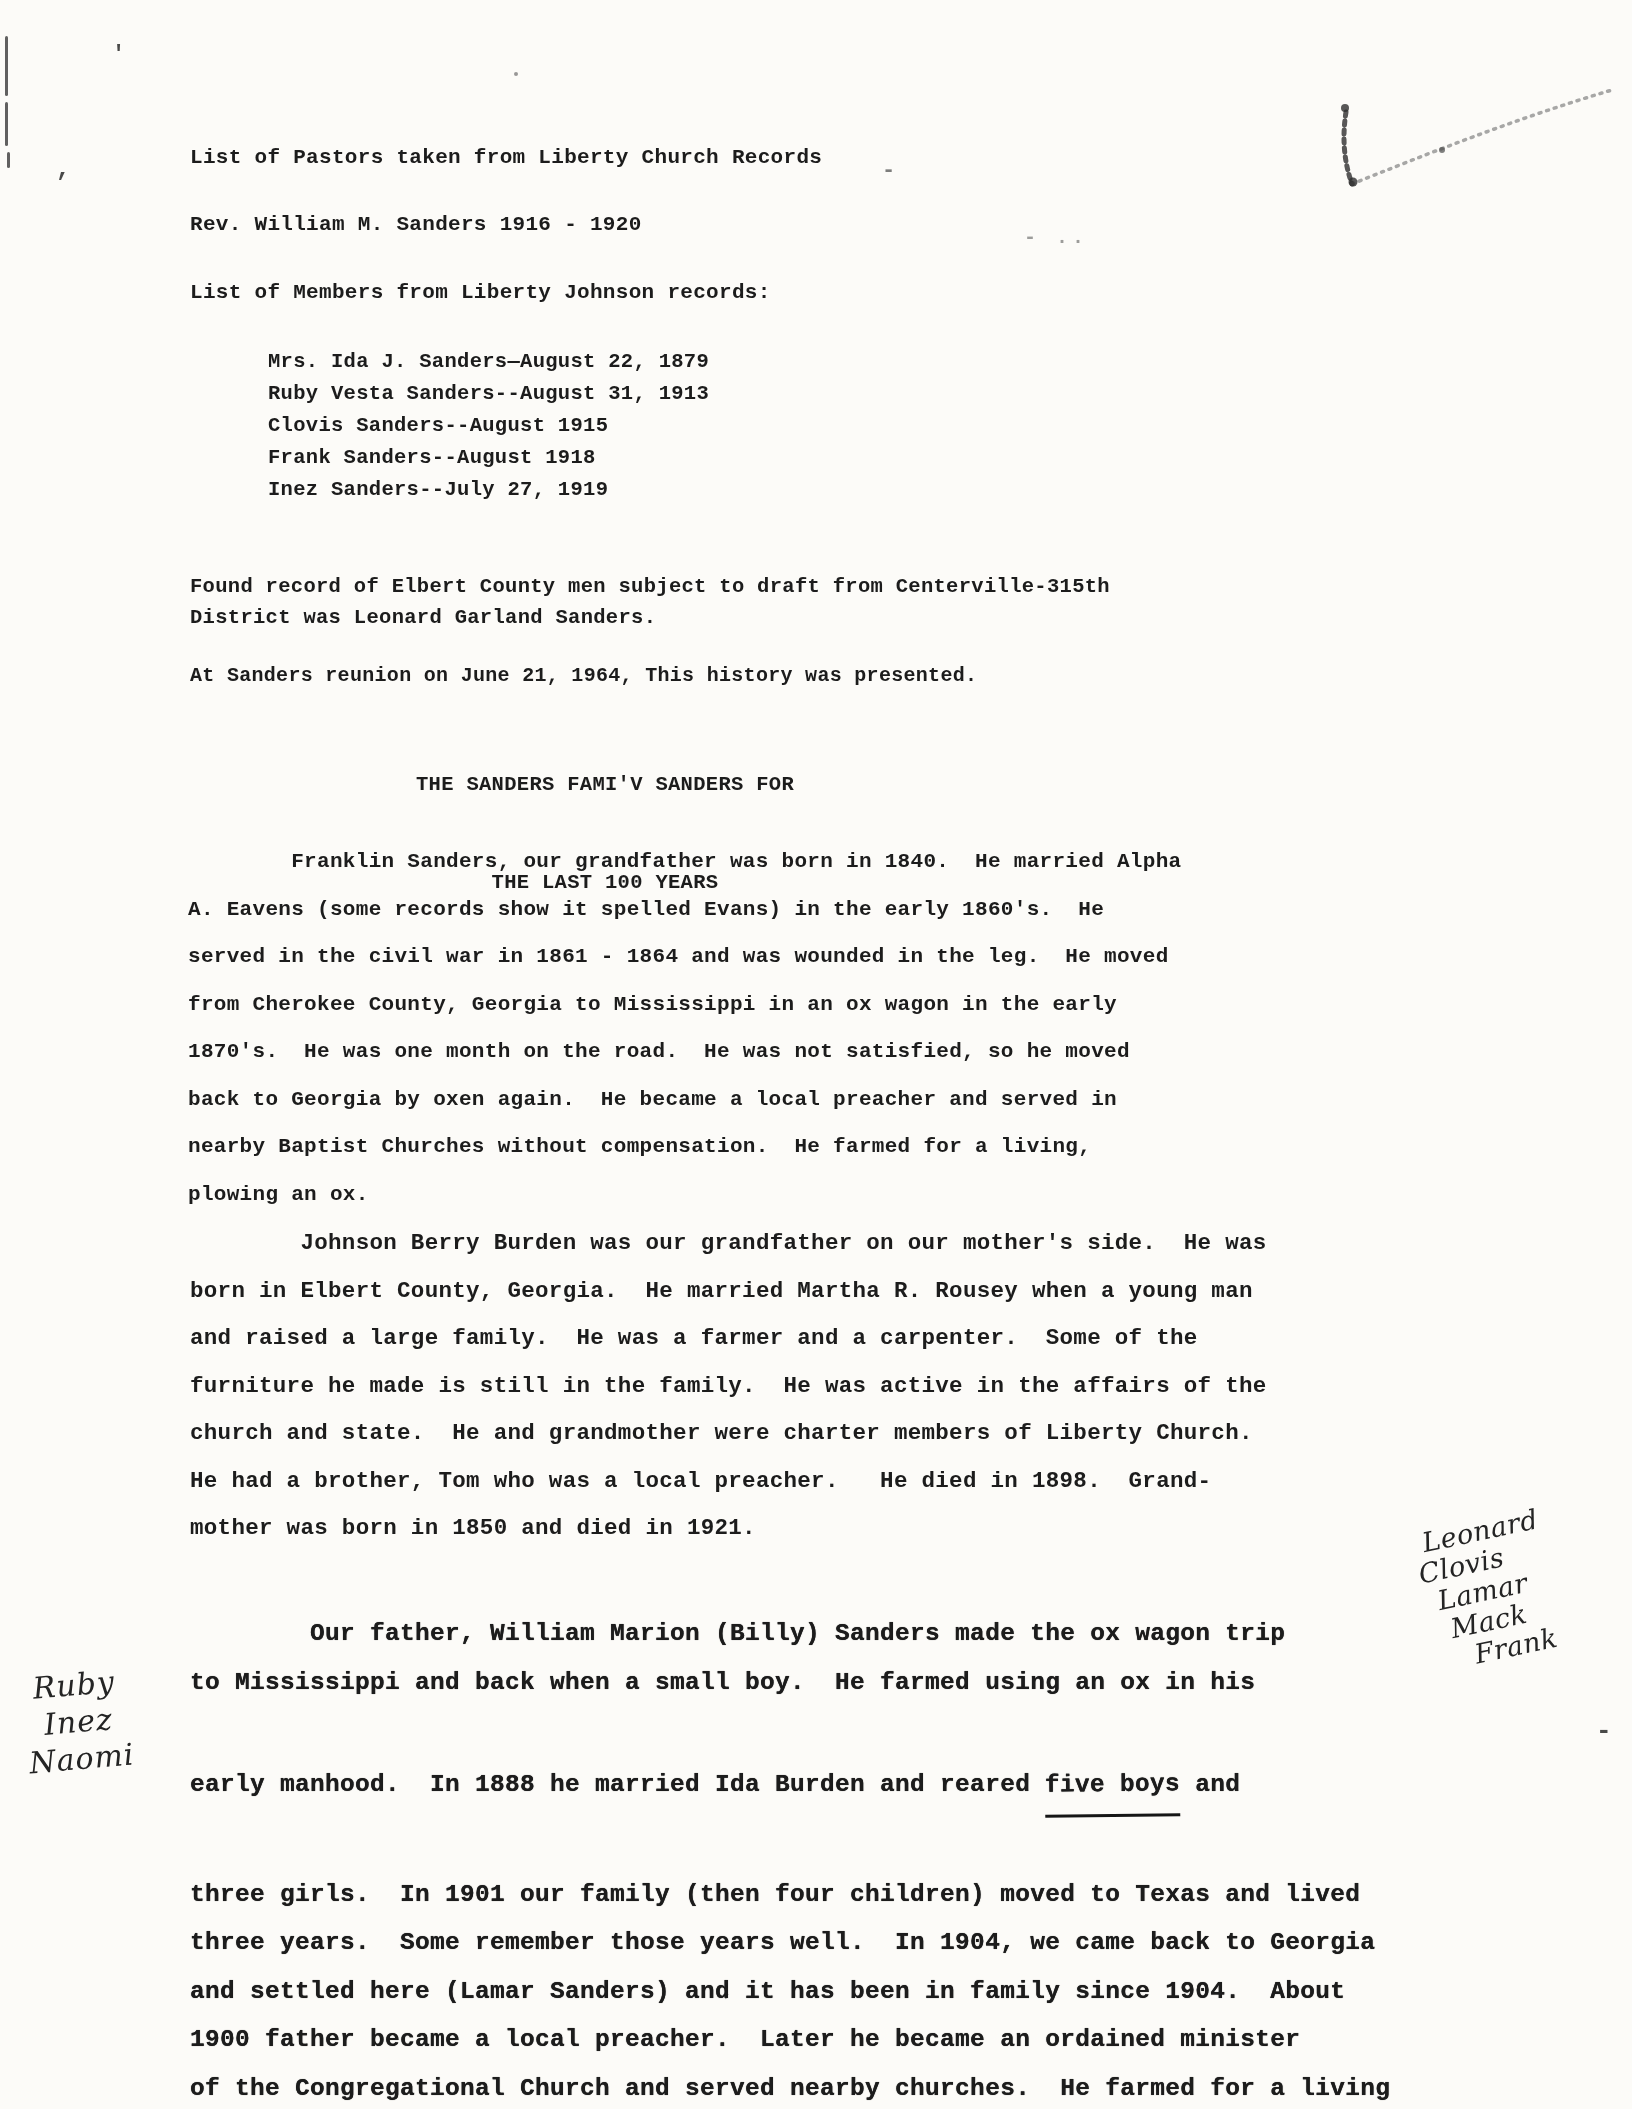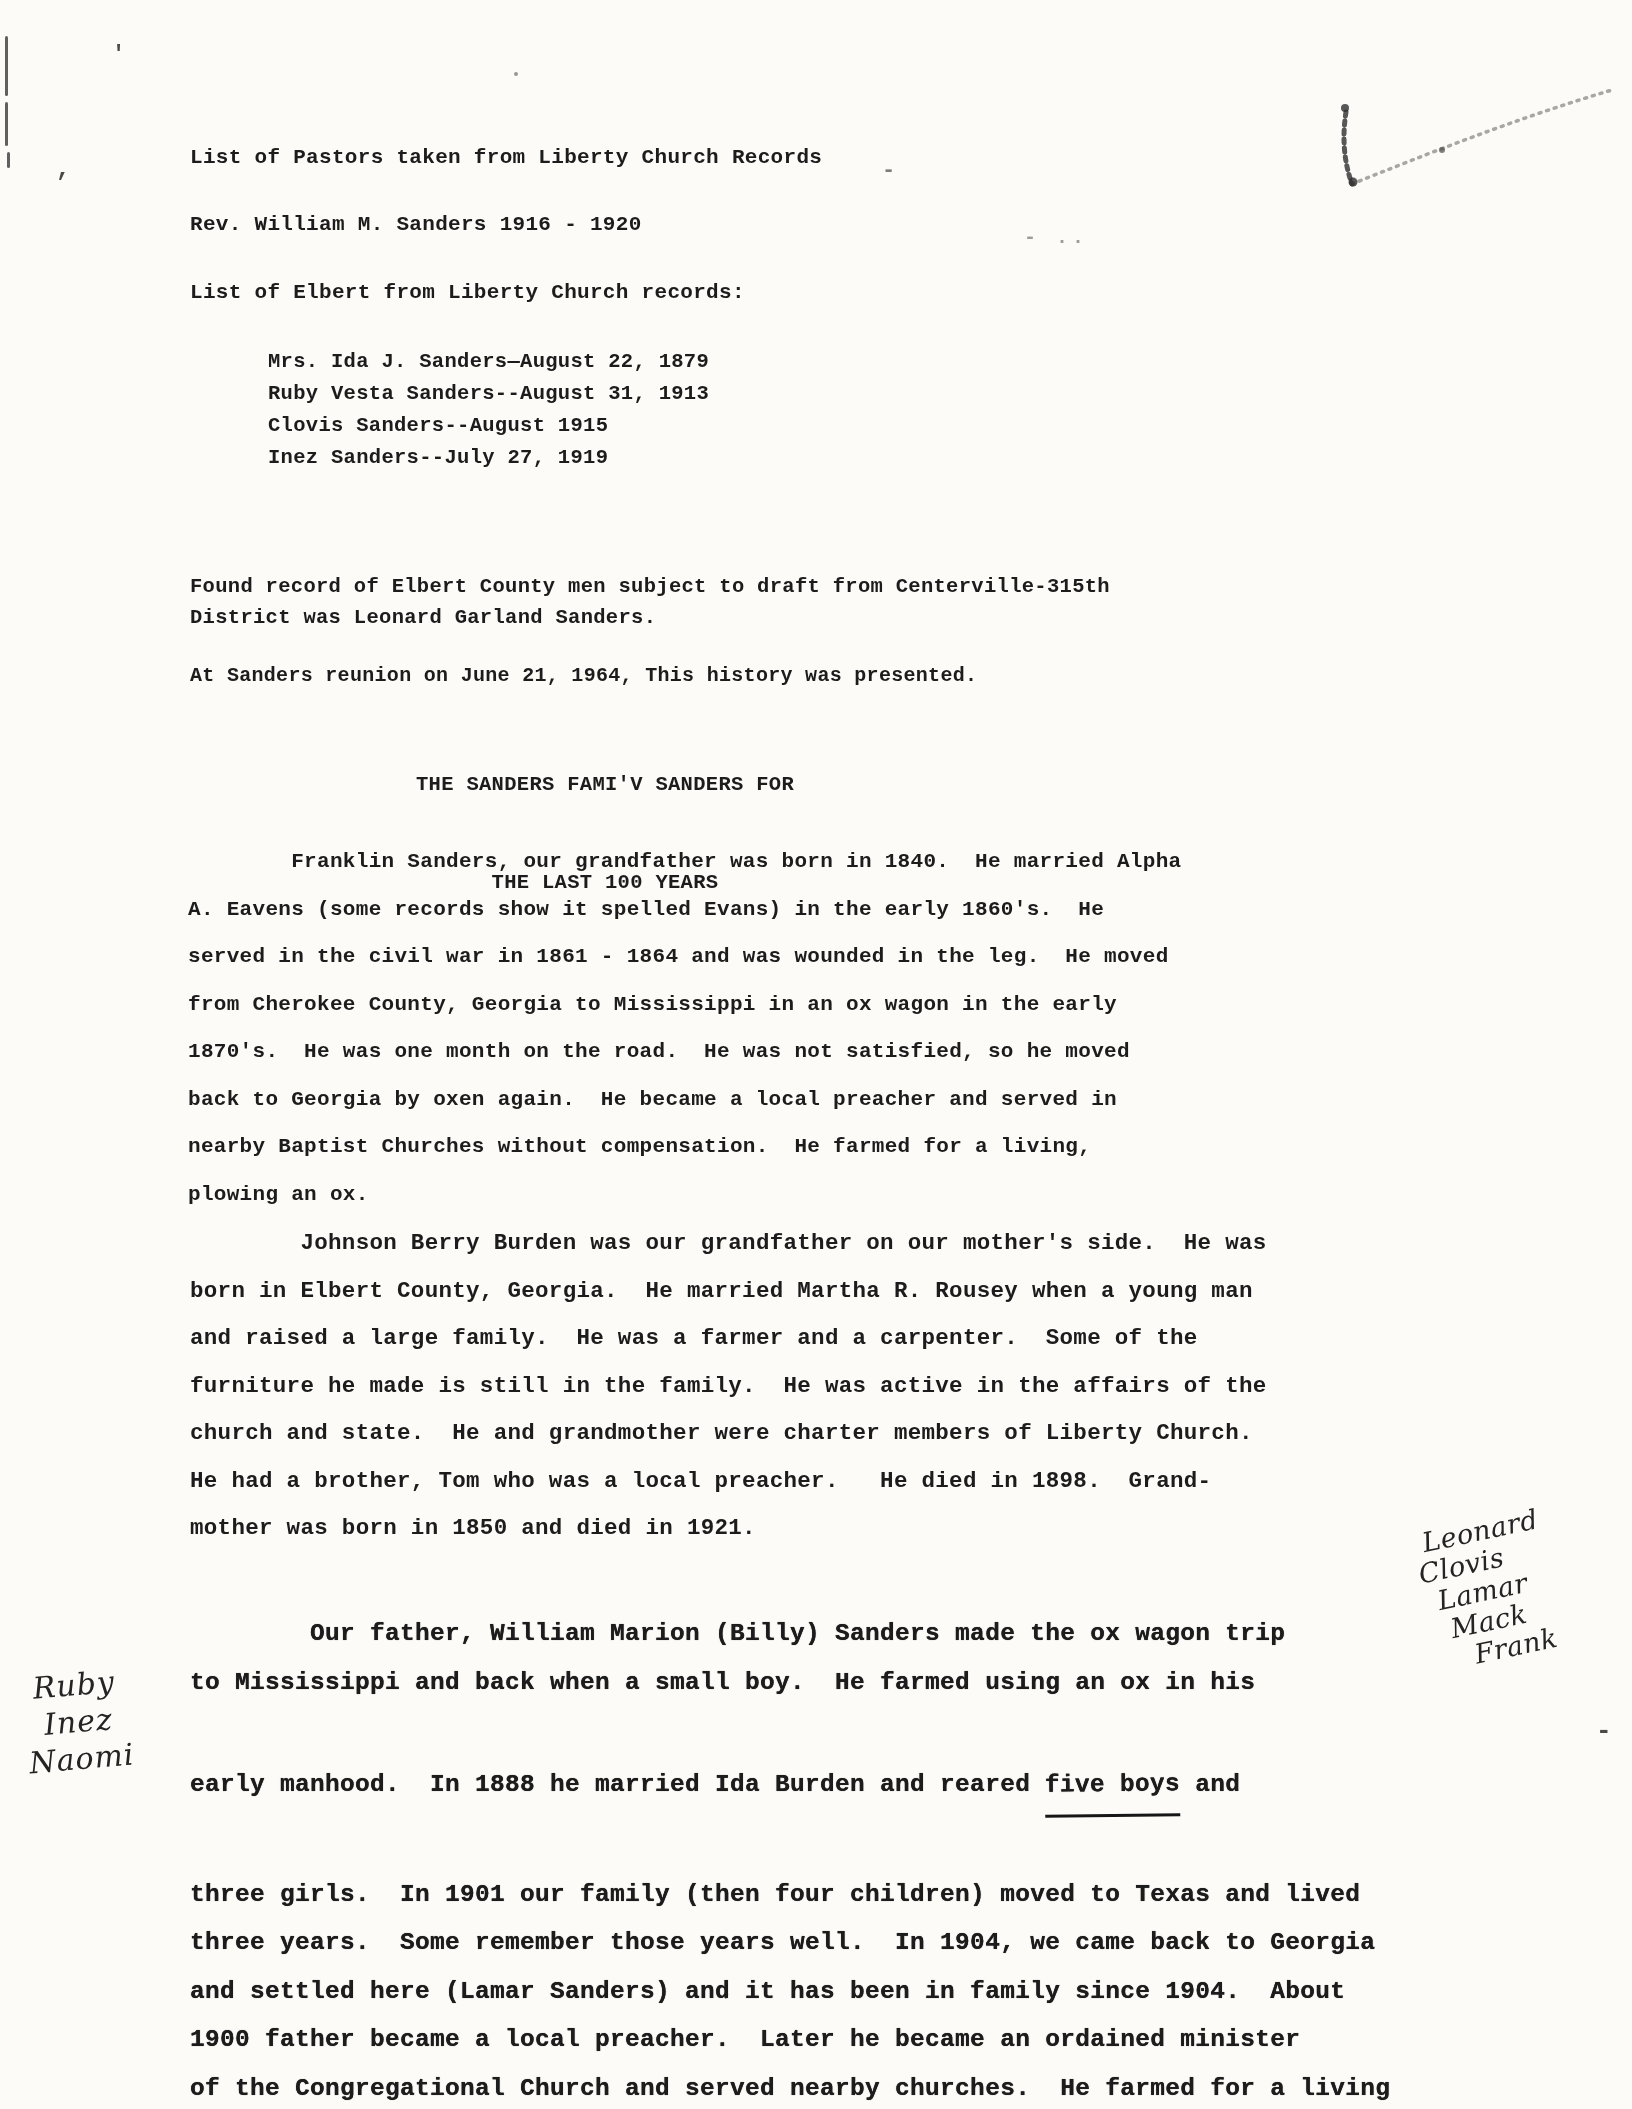--- a/index.html
+++ b/index.html
@@ -94,23 +94,23 @@
   <svg class="smudge" width="340" height="140" viewBox="0 0 340 140">
     <path d="M 64 52 C 60 78, 62 102, 70 124" fill="none" stroke="#2e2e2e" stroke-width="5" stroke-dasharray="4 5" stroke-linecap="round" opacity="0.8"></path>
     <path d="M 70 124 C 140 96, 235 58, 330 30" fill="none" stroke="#7a7a7a" stroke-width="3.5" stroke-dasharray="2 6" stroke-linecap="round" opacity="0.65"></path>
     <circle cx="63" cy="48" r="4" fill="#2e2e2e" opacity="0.8"></circle>
     <circle cx="71" cy="122" r="4.5" fill="#2e2e2e" opacity="0.8"></circle>
     <circle cx="160" cy="90" r="3" fill="#4a4a4a" opacity="0.7"></circle>
   </svg>
 
   <div class="typed h-pastors">List of Pastors taken from Liberty Church Records</div>
   <div class="typed h-rev">Rev. William M. Sanders 1916 - 1920</div>
-  <div class="typed h-members">List of Elbert from Liberty Church records:</div>
+  <div class="typed h-members">List of Members from Liberty Johnson records:</div>
 
-  <div class="typed member-list"><div class="line">Mrs. Ida J. Sanders—August 22, 1879</div><div class="line">Ruby Vesta Sanders--August 31, 1913</div><div class="line">Clovis Sanders--August 1915</div><div class="line">Inez Sanders--July 27, 1919</div></div>
+  <div class="typed member-list"><div class="line">Mrs. Ida J. Sanders—August 22, 1879</div><div class="line">Ruby Vesta Sanders--August 31, 1913</div><div class="line">Clovis Sanders--August 1915</div><div class="line">Frank Sanders--August 1918</div><div class="line">Inez Sanders--July 27, 1919</div></div>
 
   <div class="typed found-block"><div class="line">Found record of Elbert County men subject to draft from Centerville-315th</div><div class="line">District was Leonard Garland Sanders.</div></div>
 
   <div class="typed reunion">At Sanders reunion on June 21, 1964, This history was presented.</div>
 
   <div class="typed title-block">
     <div class="t1">THE SANDERS FAMI'V SANDERS FOR</div>
     <div class="t2">THE LAST 100 YEARS</div>
   </div>
 

